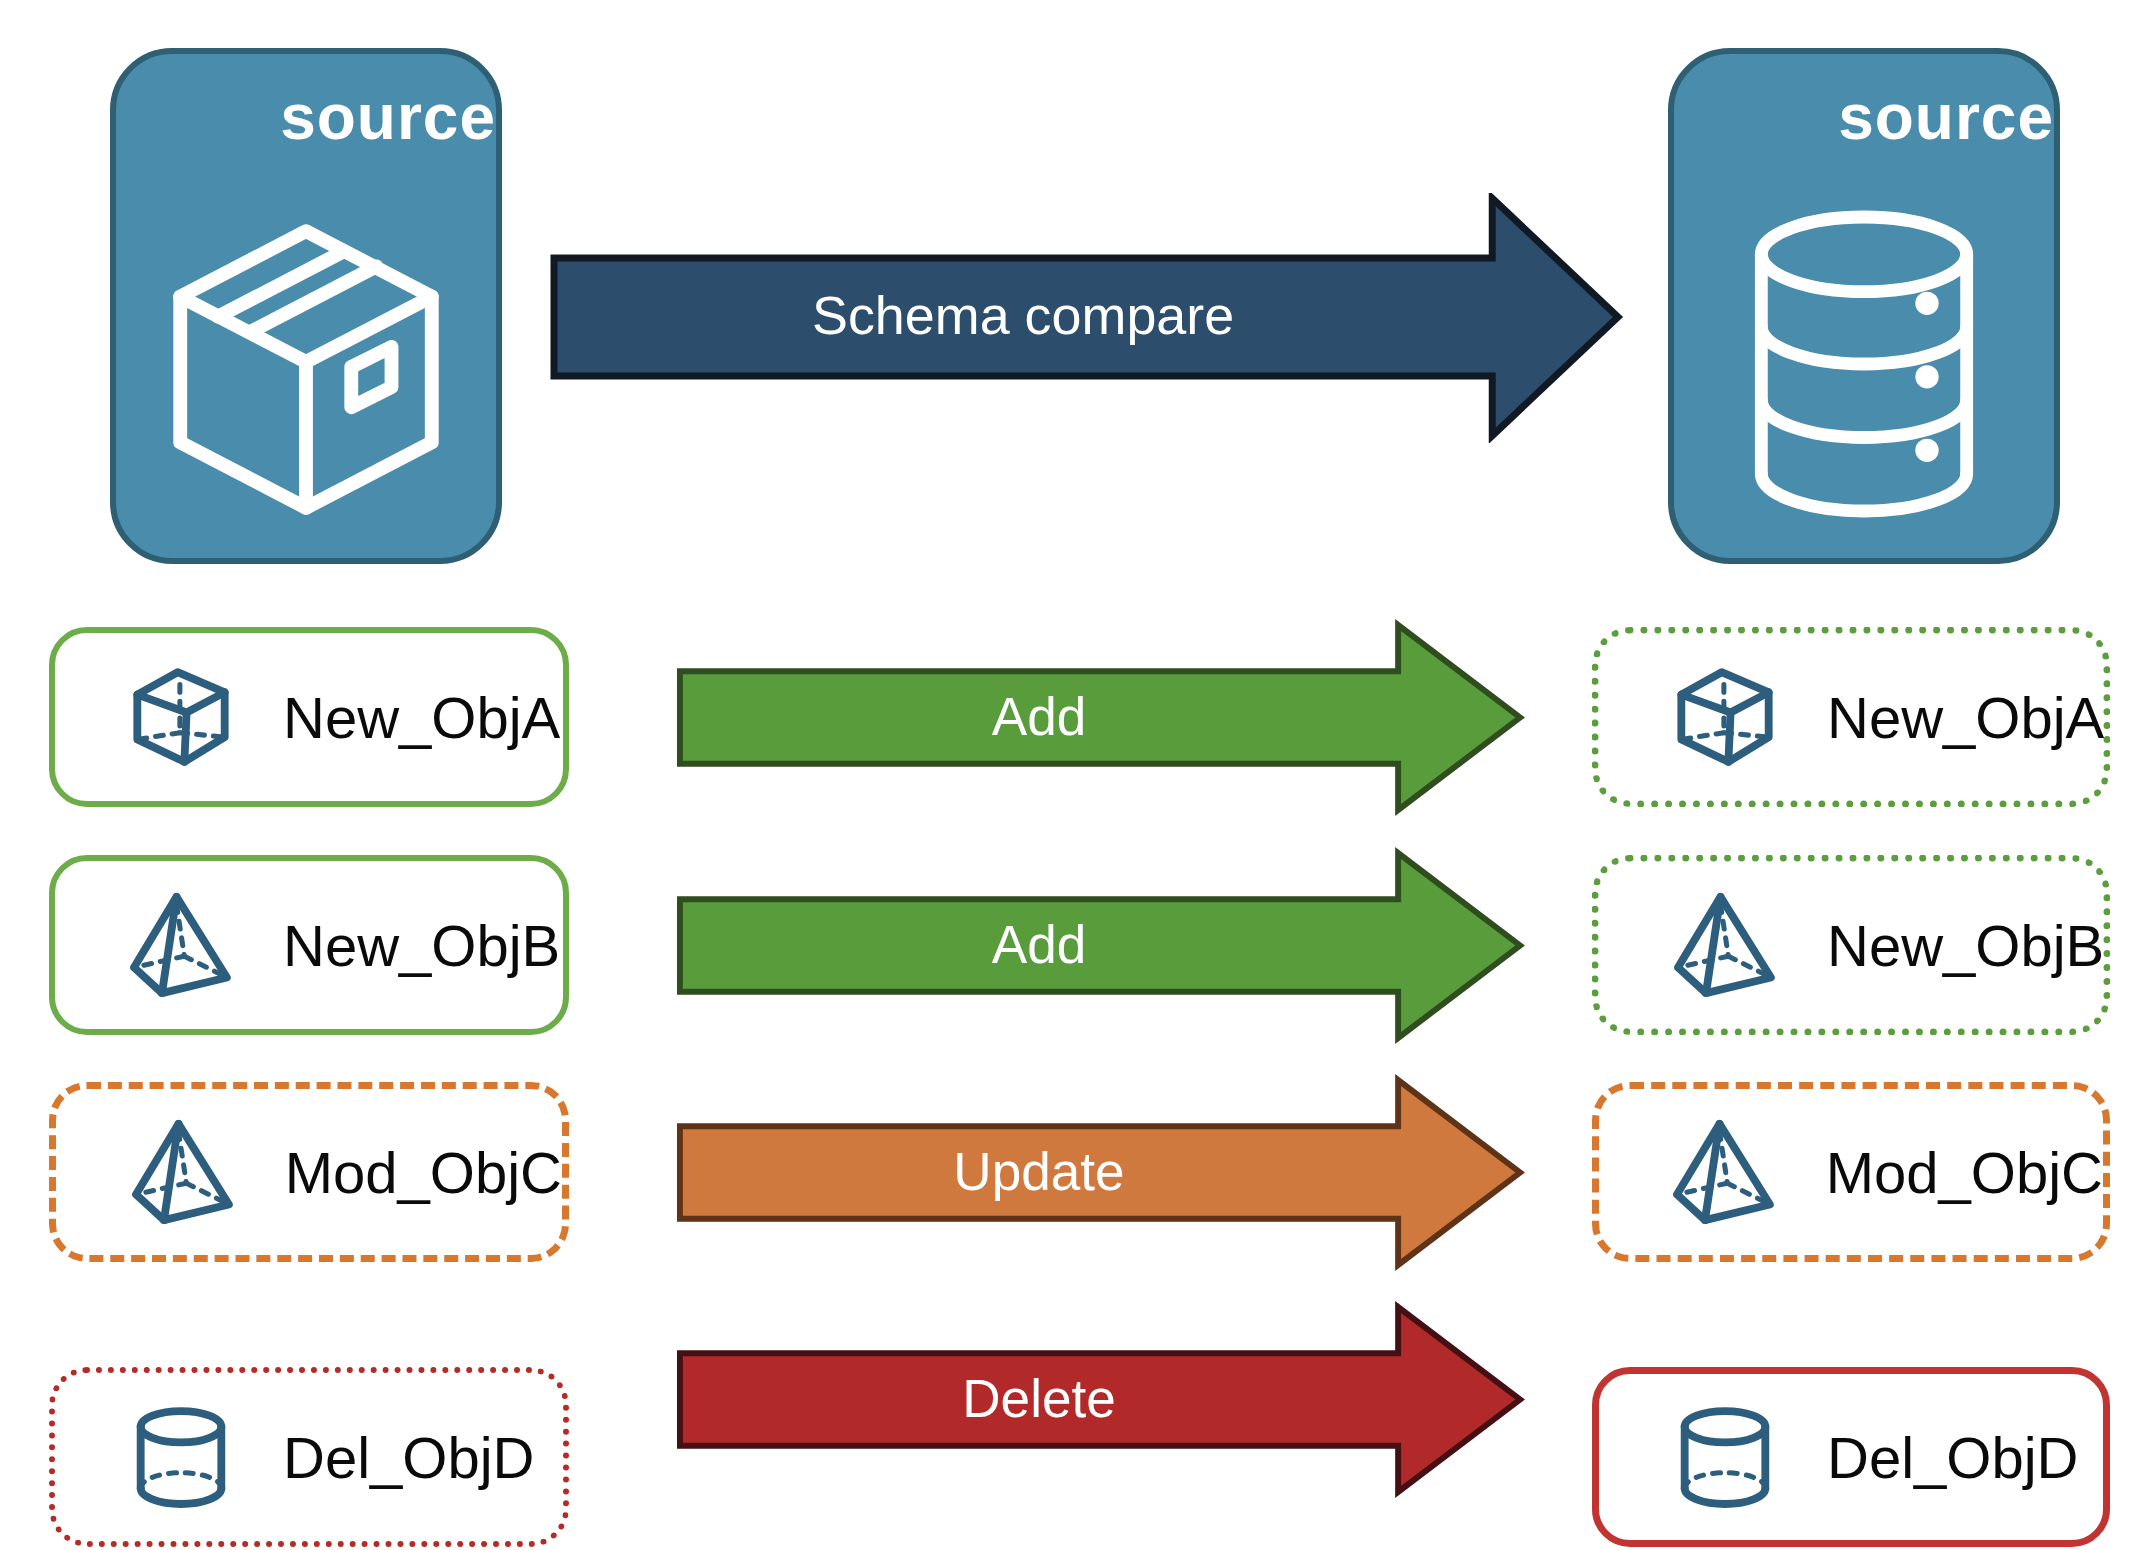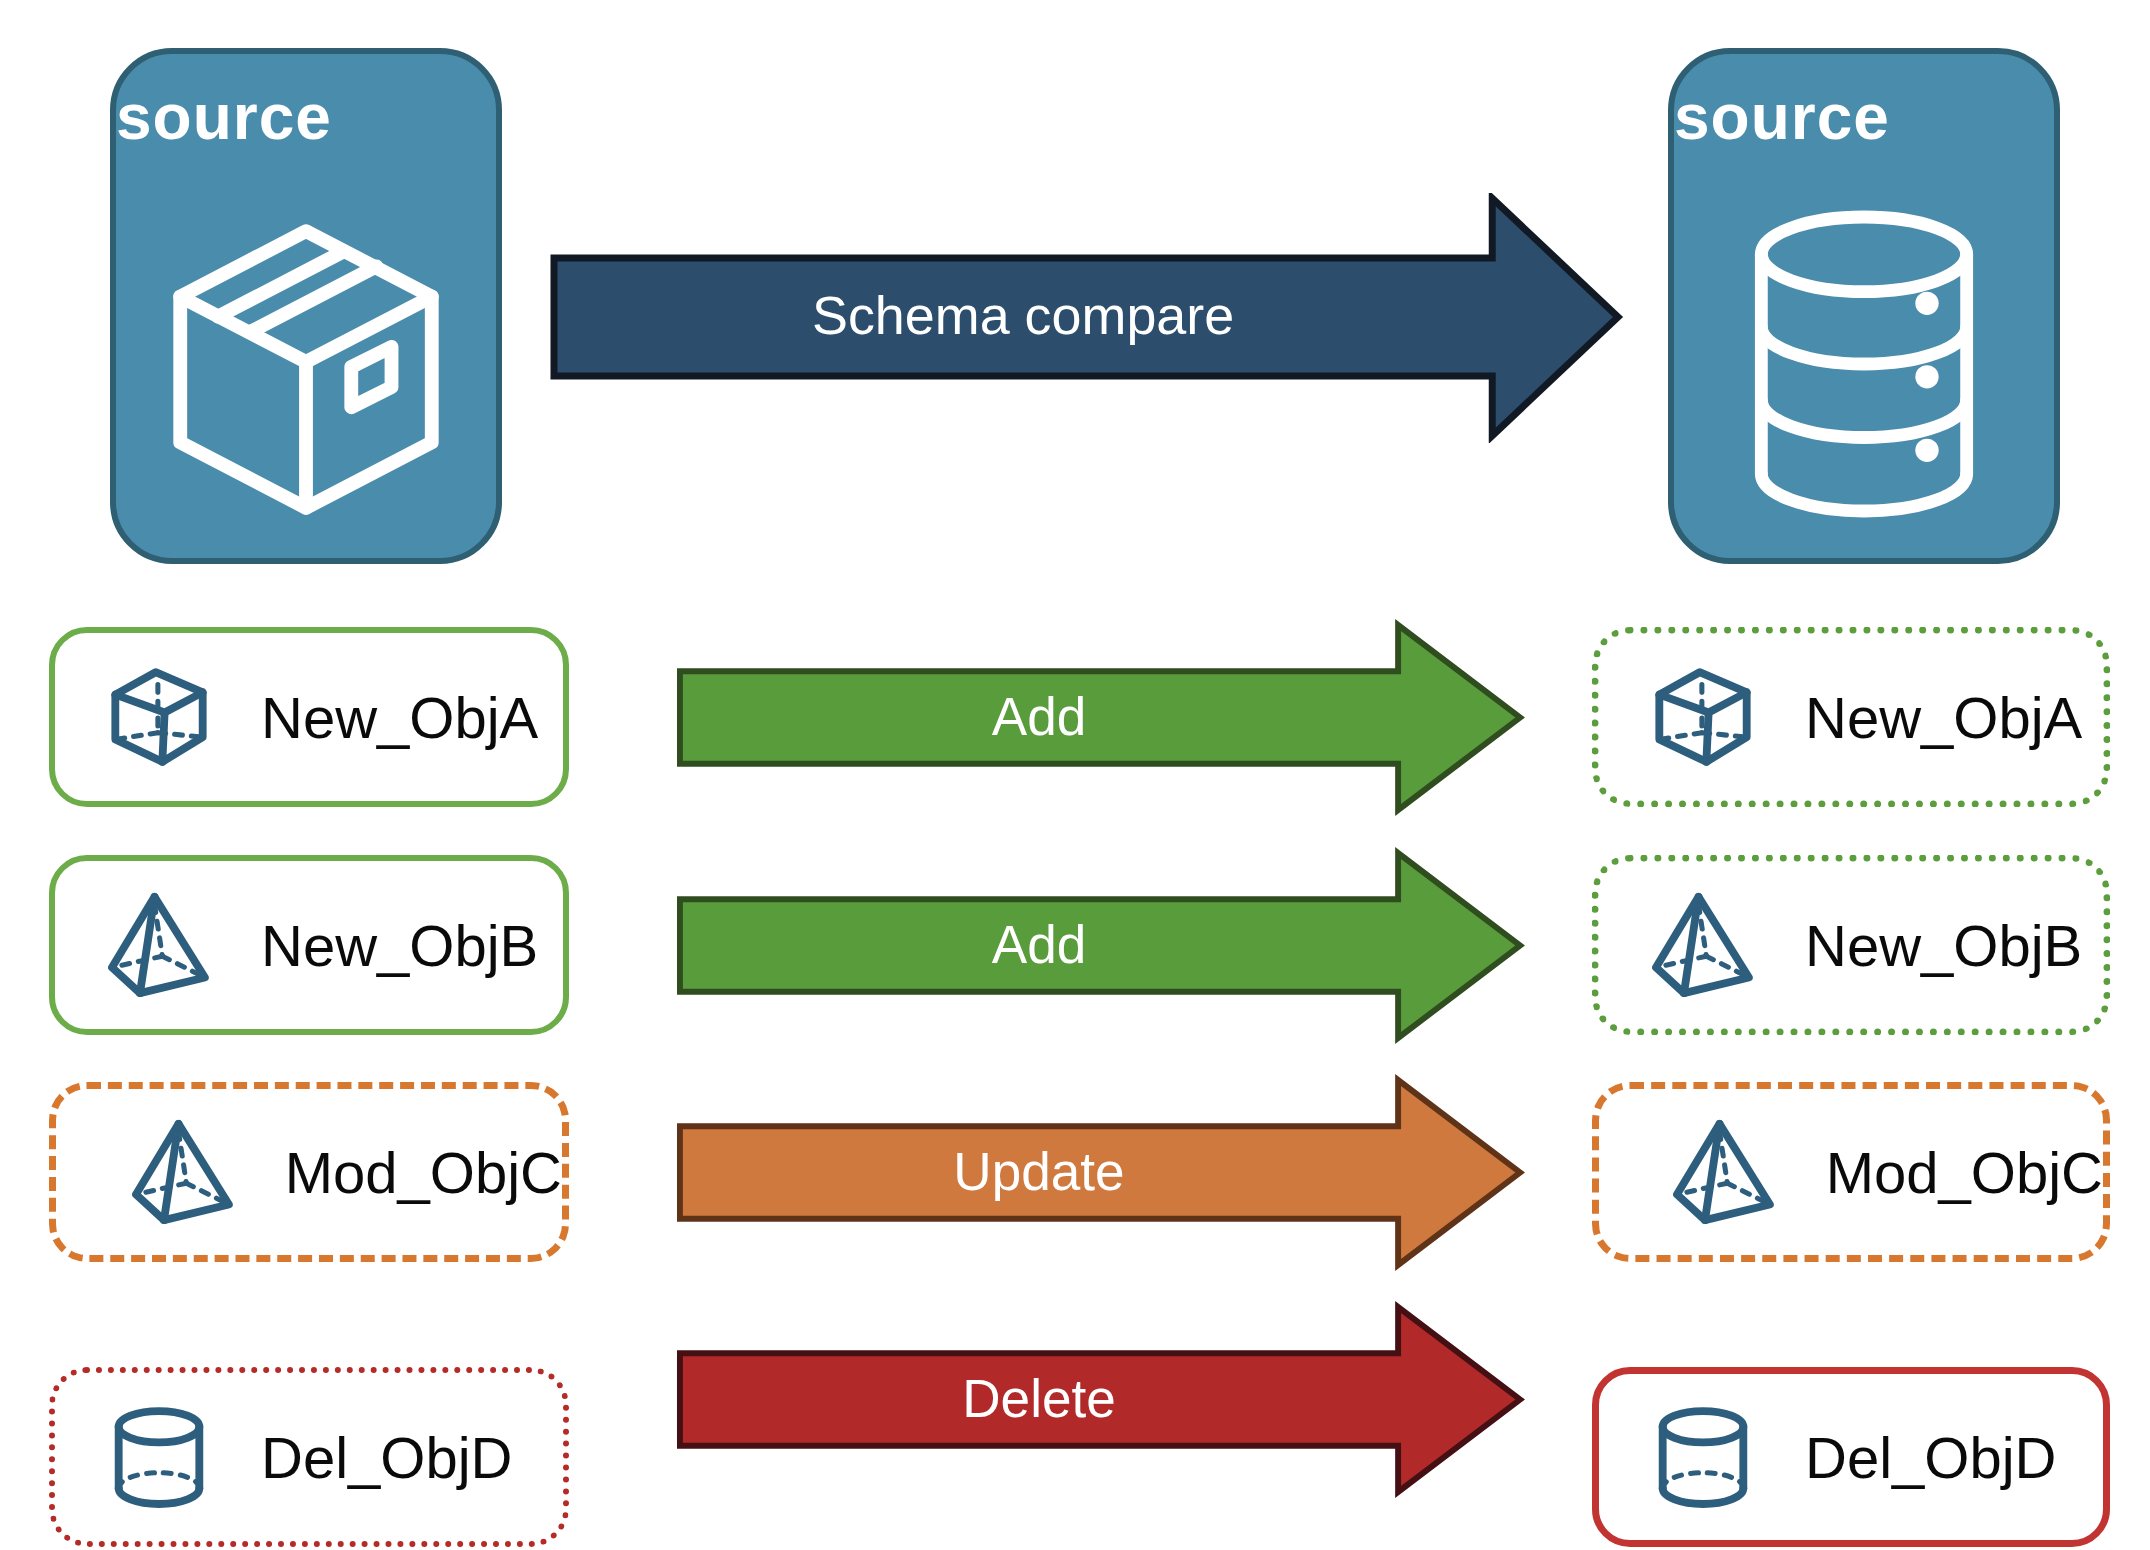--- a/index.html
+++ b/index.html
@@ -4,37 +4,37 @@
 <style>
   html,body{margin:0;padding:0;background:#ffffff;}
   body{font-family:"Liberation Sans", sans-serif;}
   .canvas{position:relative;width:2150px;height:1550px;background:#ffffff;overflow:hidden;}
 
   
   .node{position:absolute;top:48px;width:392px;height:516px;box-sizing:border-box;
         background:var(--node-fill);border:6px solid var(--node-border);border-radius:62px;}
   .source-node{left:110px;}
   .target-node{left:1668px;}
-  .node-title{position:absolute;top:26px;left:0;right:0;text-align:left;
+  .node-title{position:absolute;top:26px;left:0;right:0;text-align:right;
               font-size:64px;font-weight:bold;color:var(--node-title);letter-spacing:1px;}
   .node-icon{position:absolute;left:50%;transform:translateX(-50%);}
   .package-svg{top:152px;width:302px;height:332px;}
   .database-svg{top:142px;width:280px;height:336px;}
 
   
   .main-arrow{position:absolute;left:550px;top:193px;width:1074px;height:250px;}
   .main-arrow polygon{fill:var(--main-arrow-fill);stroke:var(--main-arrow-stroke);
                       stroke-width:7;stroke-linejoin:miter;}
   svg text{font-family:"Liberation Sans", sans-serif;}
   .main-arrow text{fill:var(--arrow-text);font-size:54px;text-anchor:middle;}
 
   
   .item-box{position:absolute;height:180px;background:#ffffff;border-radius:38px;
             box-sizing:border-box;display:flex;align-items:center;
-            padding-left:48px;gap:46px;}
+            padding-left:70px;gap:46px;}
   .item-box.left{left:49px;width:520px;}
   .item-box.right{left:1592px;width:518px;}
   .r0{top:627px}.r1{top:855px}.r2{top:1082px}.r3{top:1367px}
 
   .b-green-solid {border:6px solid var(--green-solid);}
   .b-green-dotted{border:7px dotted var(--green-dotted);}
   .b-orange-dashed{border:7px dashed var(--orange);justify-content:flex-end;}
   .b-red-dotted {border:6px dotted var(--red-dotted);}
   .b-red-solid  {border:7px solid var(--red-solid);}
 

